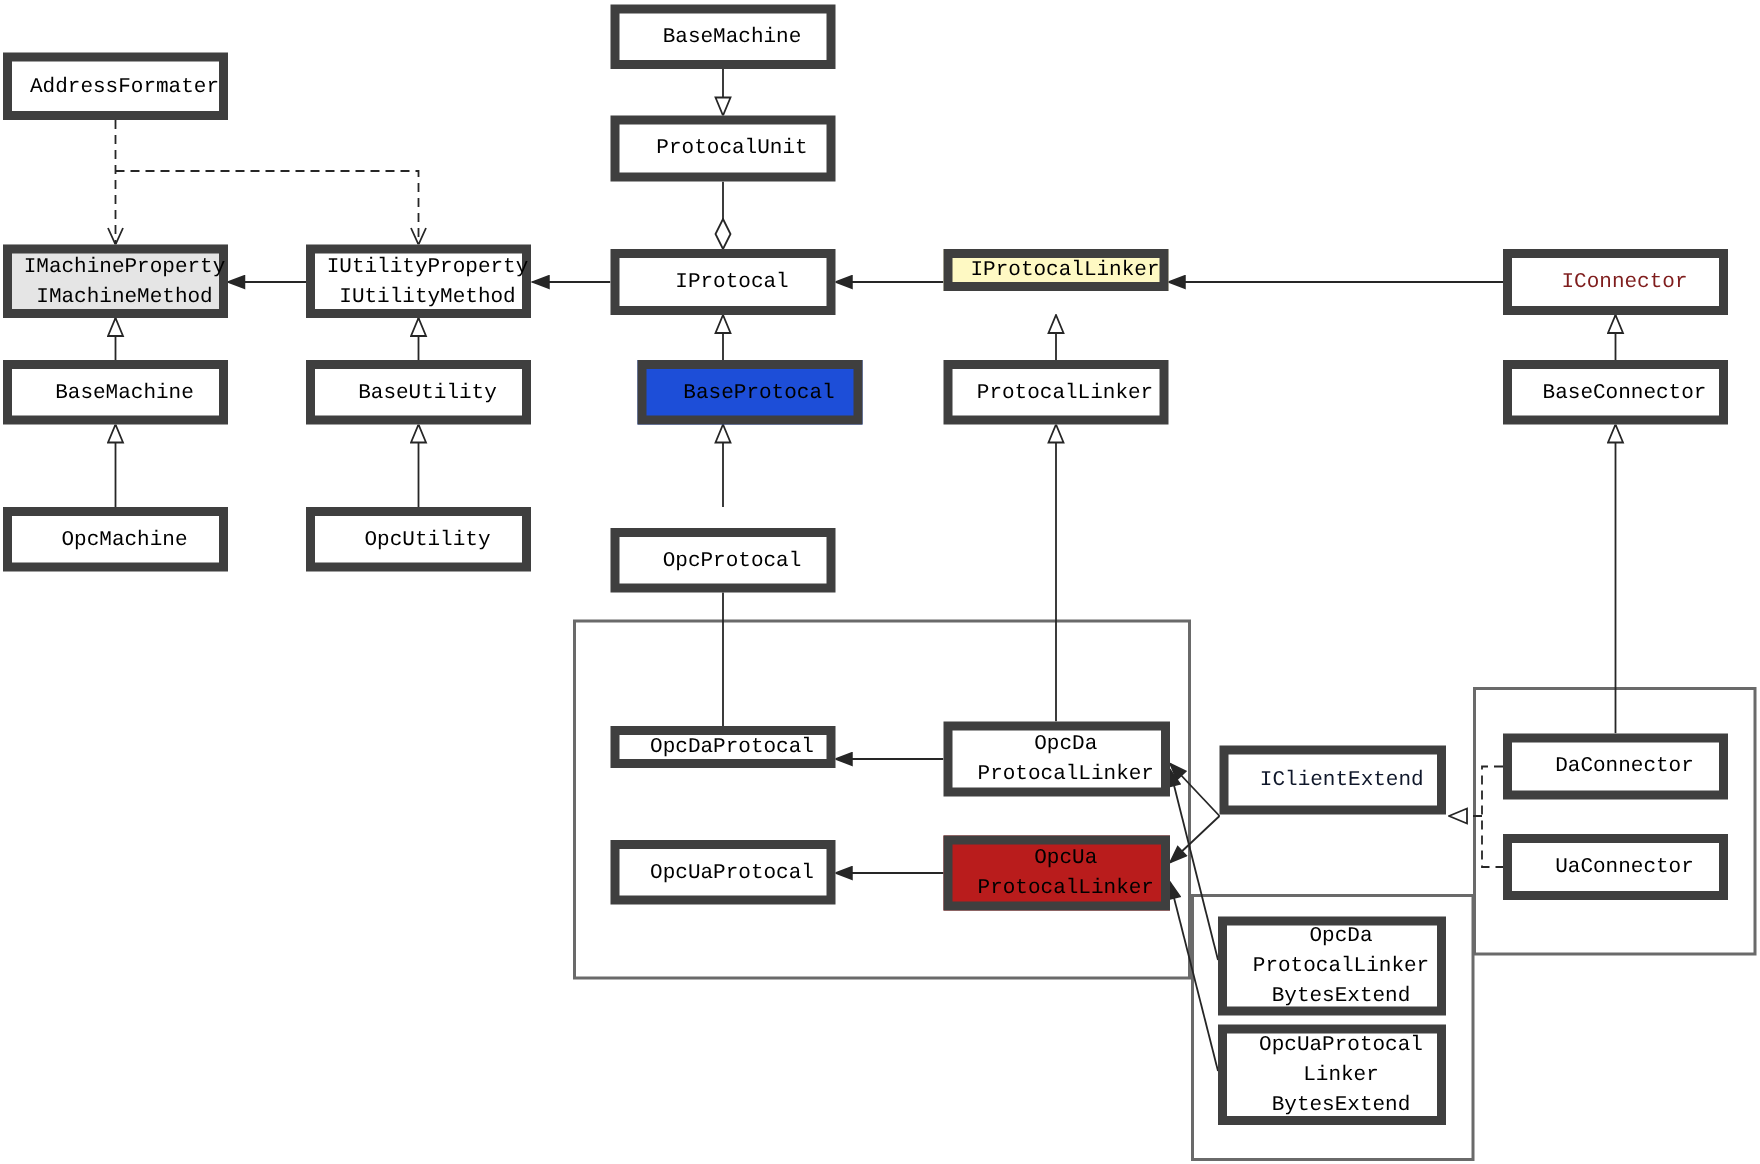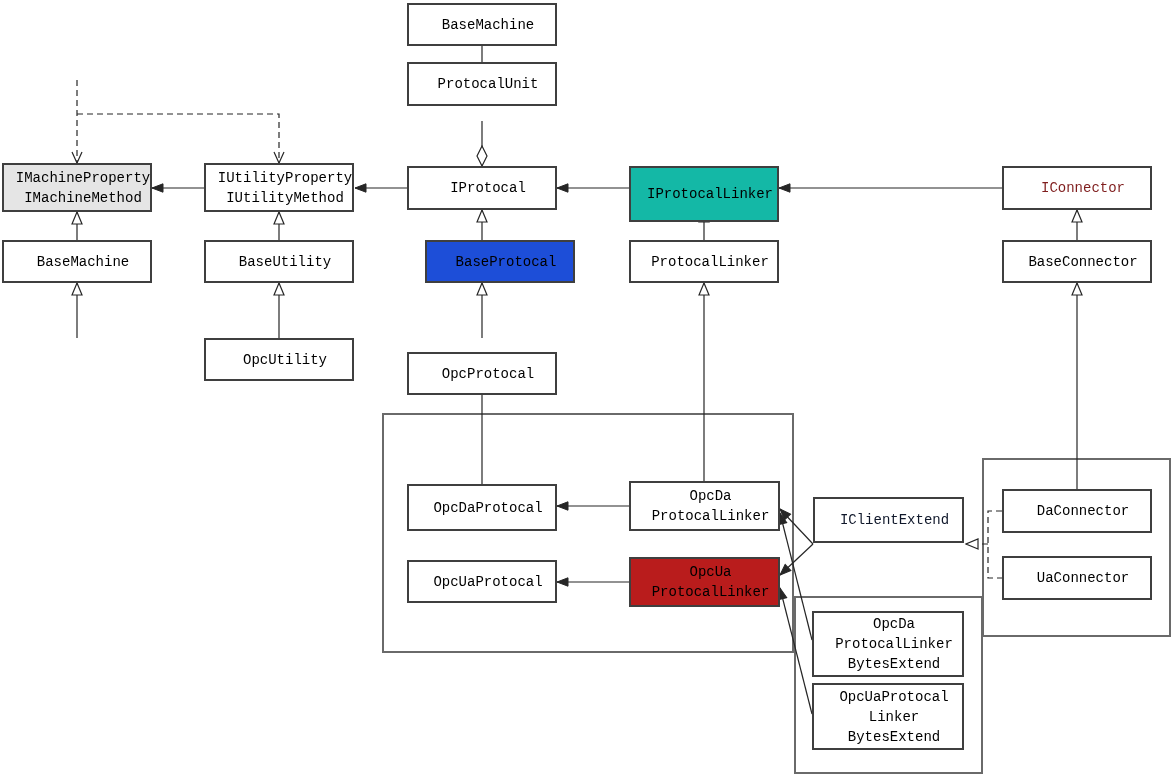--- a/index.html
+++ b/index.html
@@ -13,21 +13,21 @@
   .layer{position:absolute;left:0;top:0;width:100%;height:100%;}
   .group{
     position:absolute;
     border:2px solid #6a6a6a;
     background:transparent;
     box-sizing:border-box;
   }
   .class-box{
     position:absolute;
     background:#ffffff;
-    border:2px solid #be185d;
+    border:6px solid #be185d;
     box-sizing:border-box;
     display:flex;
     flex-direction:column;
     align-items:center;
     justify-content:center;
     text-align:center;
     color:#000000;
     font-size:14px;
     line-height:20px;
     white-space:nowrap;
@@ -86,65 +86,71 @@
         <polyline class="edge assoc" points="813,544 780,575" stroke="#262626" marker-end="url(#m-arrow)"></polyline>
         <polyline class="edge assoc" points="812,640 780,513" stroke="#262626" marker-end="url(#m-arrow)"></polyline>
         <polyline class="edge assoc" points="812,714 780,588" stroke="#262626" marker-end="url(#m-arrow)"></polyline>
         <polyline class="edge depend" points="77,80 77,163" stroke="#262626" marker-end="url(#m-open)"></polyline>
         <polyline class="edge depend" points="77,114 279,114 279,163" stroke="#262626" marker-end="url(#m-open)"></polyline>
         <polyline class="edge realize" points="988,544 966,544" stroke="#262626" marker-end="url(#m-tri)"></polyline>
         <polyline class="edge realize-elbow" points="1002,511 988,511 988,578 1002,578" stroke="#262626"></polyline>
    </svg>
     </div>
   <div id="nodes-layer" class="layer">
+      <div class="class-box" style="left:2px;top:35px;width:150px;height:45px;border-color:#3f3f3f;background:#ffffff;color:#000000">
+        <div class="class-line">AddressFormater</div>
+      </div>
       <div class="class-box" style="left:407px;top:3px;width:150px;height:43px;border-color:#3f3f3f;background:#ffffff;color:#000000">
         <div class="class-line">BaseMachine</div>
       </div>
-      <div class="class-box" style="left:407px;top:62px;width:150px;height:44px;border-color:#3f3f3f;background:#ffffff;color:#000000">
+      <div class="class-box" style="left:407px;top:77px;width:150px;height:44px;border-color:#3f3f3f;background:#ffffff;color:#000000">
         <div class="class-line">ProtocalUnit</div>
       </div>
       <div class="class-box" style="left:2px;top:163px;width:150px;height:49px;border-color:#3f3f3f;background:#e5e5e5;color:#000000">
         <div class="class-line">IMachineProperty</div>
         <div class="class-line">IMachineMethod</div>
       </div>
       <div class="class-box" style="left:204px;top:163px;width:150px;height:49px;border-color:#3f3f3f;background:#ffffff;color:#000000">
         <div class="class-line">IUtilityProperty</div>
         <div class="class-line">IUtilityMethod</div>
       </div>
       <div class="class-box" style="left:407px;top:166px;width:150px;height:44px;border-color:#3f3f3f;background:#ffffff;color:#000000">
         <div class="class-line">IProtocal</div>
       </div>
-      <div class="class-box" style="left:629px;top:166px;width:150px;height:56px;border-color:#3f3f3f;background:#14b8a6;color:#000000">
+      <div class="class-box" style="left:629px;top:166px;width:150px;height:28px;border-color:#3f3f3f;background:#fef9c3;color:#000000">
         <div class="class-line">IProtocalLinker</div>
       </div>
       <div class="class-box" style="left:1002px;top:166px;width:150px;height:44px;border-color:#3f3f3f;background:#ffffff;color:#7f1d1d">
         <div class="class-line">IConnector</div>
       </div>
       <div class="class-box" style="left:2px;top:240px;width:150px;height:43px;border-color:#3f3f3f;background:#ffffff;color:#000000">
         <div class="class-line">BaseMachine</div>
       </div>
       <div class="class-box" style="left:204px;top:240px;width:150px;height:43px;border-color:#3f3f3f;background:#ffffff;color:#000000">
         <div class="class-line">BaseUtility</div>
       </div>
       <div class="class-box" style="left:425px;top:240px;width:150px;height:43px;border-color:#3f3f3f;background:#1d4ed8;color:#000000">
         <div class="class-line">BaseProtocal</div>
       </div>
       <div class="class-box" style="left:629px;top:240px;width:150px;height:43px;border-color:#3f3f3f;background:#ffffff;color:#000000">
         <div class="class-line">ProtocalLinker</div>
       </div>
       <div class="class-box" style="left:1002px;top:240px;width:150px;height:43px;border-color:#3f3f3f;background:#ffffff;color:#000000">
         <div class="class-line">BaseConnector</div>
       </div>
+      <div class="class-box" style="left:2px;top:338px;width:150px;height:43px;border-color:#3f3f3f;background:#ffffff;color:#000000">
+        <div class="class-line">OpcMachine</div>
+      </div>
       <div class="class-box" style="left:204px;top:338px;width:150px;height:43px;border-color:#3f3f3f;background:#ffffff;color:#000000">
         <div class="class-line">OpcUtility</div>
       </div>
       <div class="class-box" style="left:407px;top:352px;width:150px;height:43px;border-color:#3f3f3f;background:#ffffff;color:#000000">
         <div class="class-line">OpcProtocal</div>
       </div>
-      <div class="class-box" style="left:407px;top:484px;width:150px;height:47px;border-color:#3f3f3f;background:#ffffff;color:#000000">
+      <div class="class-box" style="left:407px;top:484px;width:150px;height:28px;border-color:#3f3f3f;background:#ffffff;color:#000000">
         <div class="class-line">OpcDaProtocal</div>
       </div>
       <div class="class-box" style="left:407px;top:560px;width:150px;height:43px;border-color:#3f3f3f;background:#ffffff;color:#000000">
         <div class="class-line">OpcUaProtocal</div>
       </div>
       <div class="class-box" style="left:629px;top:481px;width:151px;height:50px;border-color:#3f3f3f;background:#ffffff;color:#000000">
         <div class="class-line">OpcDa</div>
         <div class="class-line">ProtocalLinker</div>
       </div>
       <div class="class-box" style="left:629px;top:557px;width:151px;height:50px;border-color:#3f3f3f;background:#b91c1c;color:#000000">

